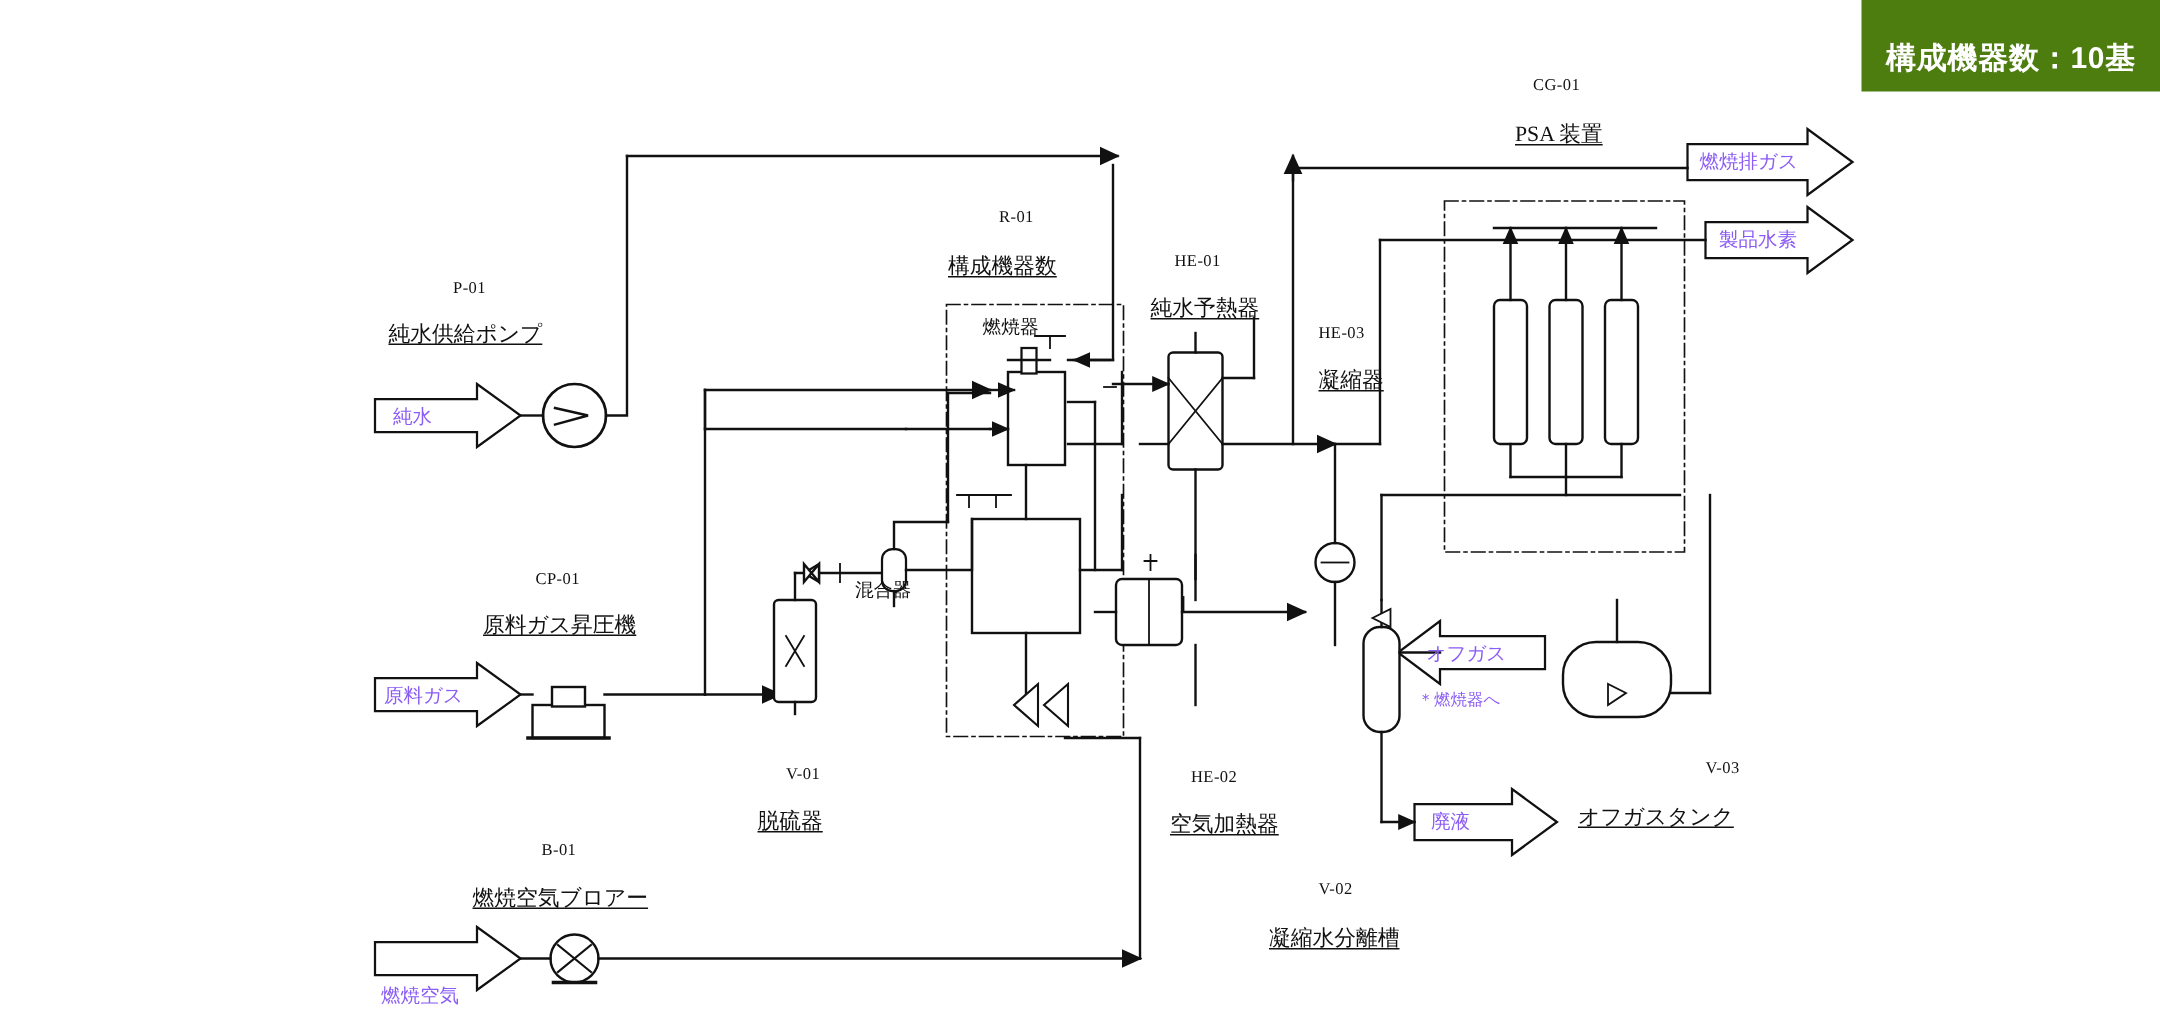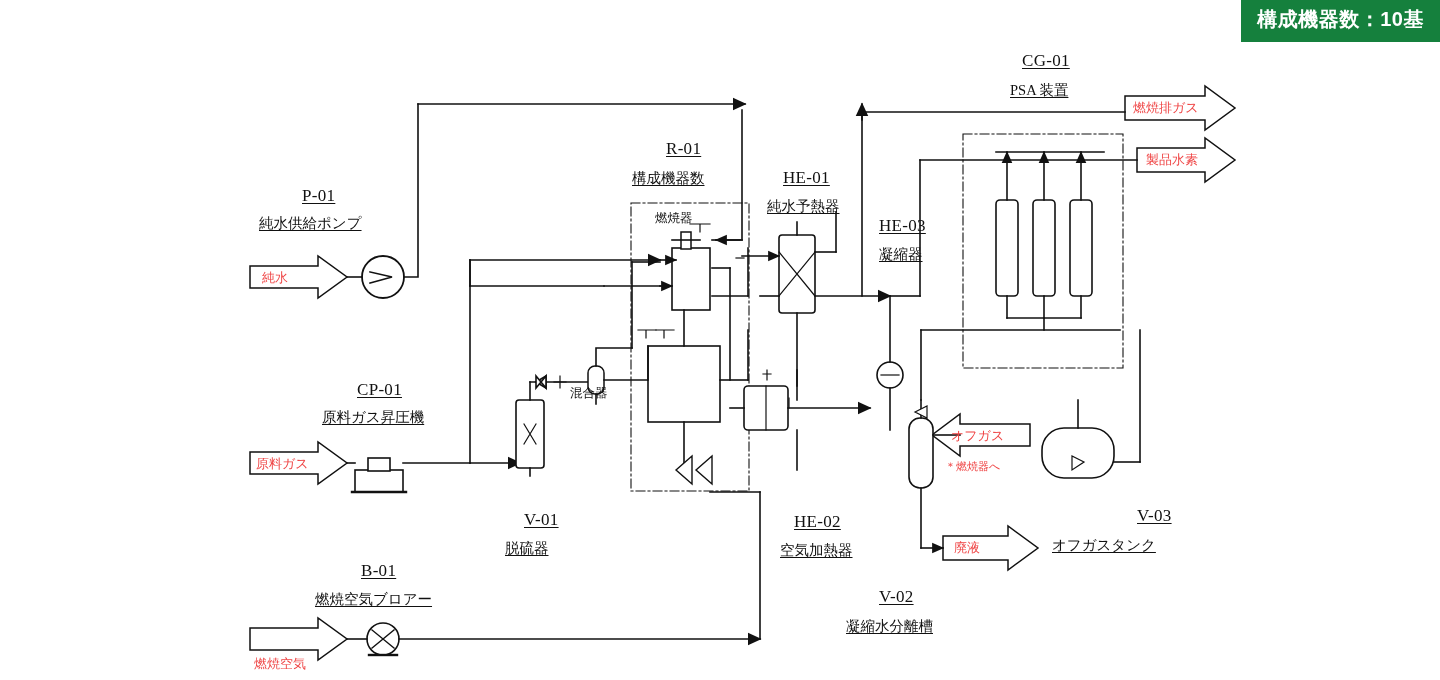--- a/index.html
+++ b/index.html
@@ -17,50 +17,49 @@
   }
   svg.layer {
     position: absolute;
     left: 0; top: 0;
     width: 1440px;
     height: 680px;
   }
   .badge {
     position: absolute;
     right: 0; top: 0;
-    background: #15803d;
+    background: #4d7c0f;
     color: #ffffff;
     font-family: "Liberation Sans", "DejaVu Sans", sans-serif;
     font-size: 20px;
     font-weight: bold;
     letter-spacing: 0.5px;
-    padding: 6px 16px 9px 16px;
+    padding: 25px 16px 9px 16px;
     white-space: nowrap;
   }
   .lbl {
     position: absolute;
     font-family: "Liberation Serif", "DejaVu Serif", serif;
     font-size: 14px;
     color: #111;
     white-space: nowrap;
     line-height: 1.2;
   }
   .tag {
-    font-size: 17px;
+    font-size: 11px;
     letter-spacing: 0.3px;
-    text-decoration: underline;
     text-underline-offset: 2px;
   }
   .name { font-size: 14.5px; text-decoration: underline; text-underline-offset: 2px; }
   .small { font-size: 12.5px; }
   .inflow {
     position: absolute;
     font-family: "Liberation Serif", "DejaVu Serif", serif;
     font-size: 13px;
-    color: #ef4444;
+    color: #8b5cf6;
     white-space: nowrap;
   }
   .note { font-size: 11px; }
 </style>
 </head>
 <body>
 
 <div id="stage">
 
   <svg class="layer" viewBox="0 0 1440 680">

